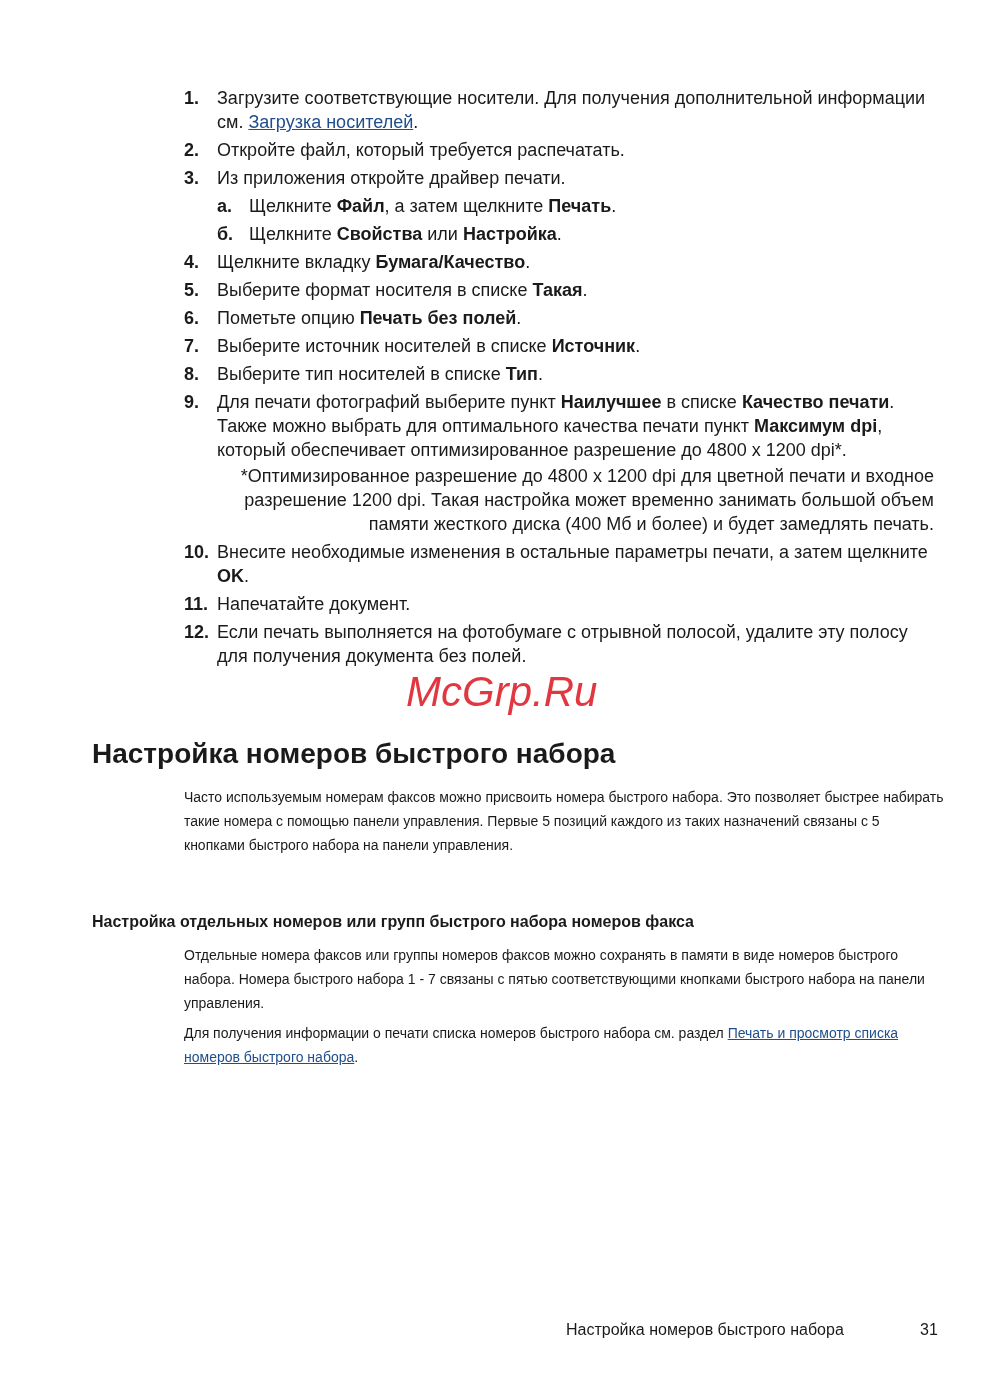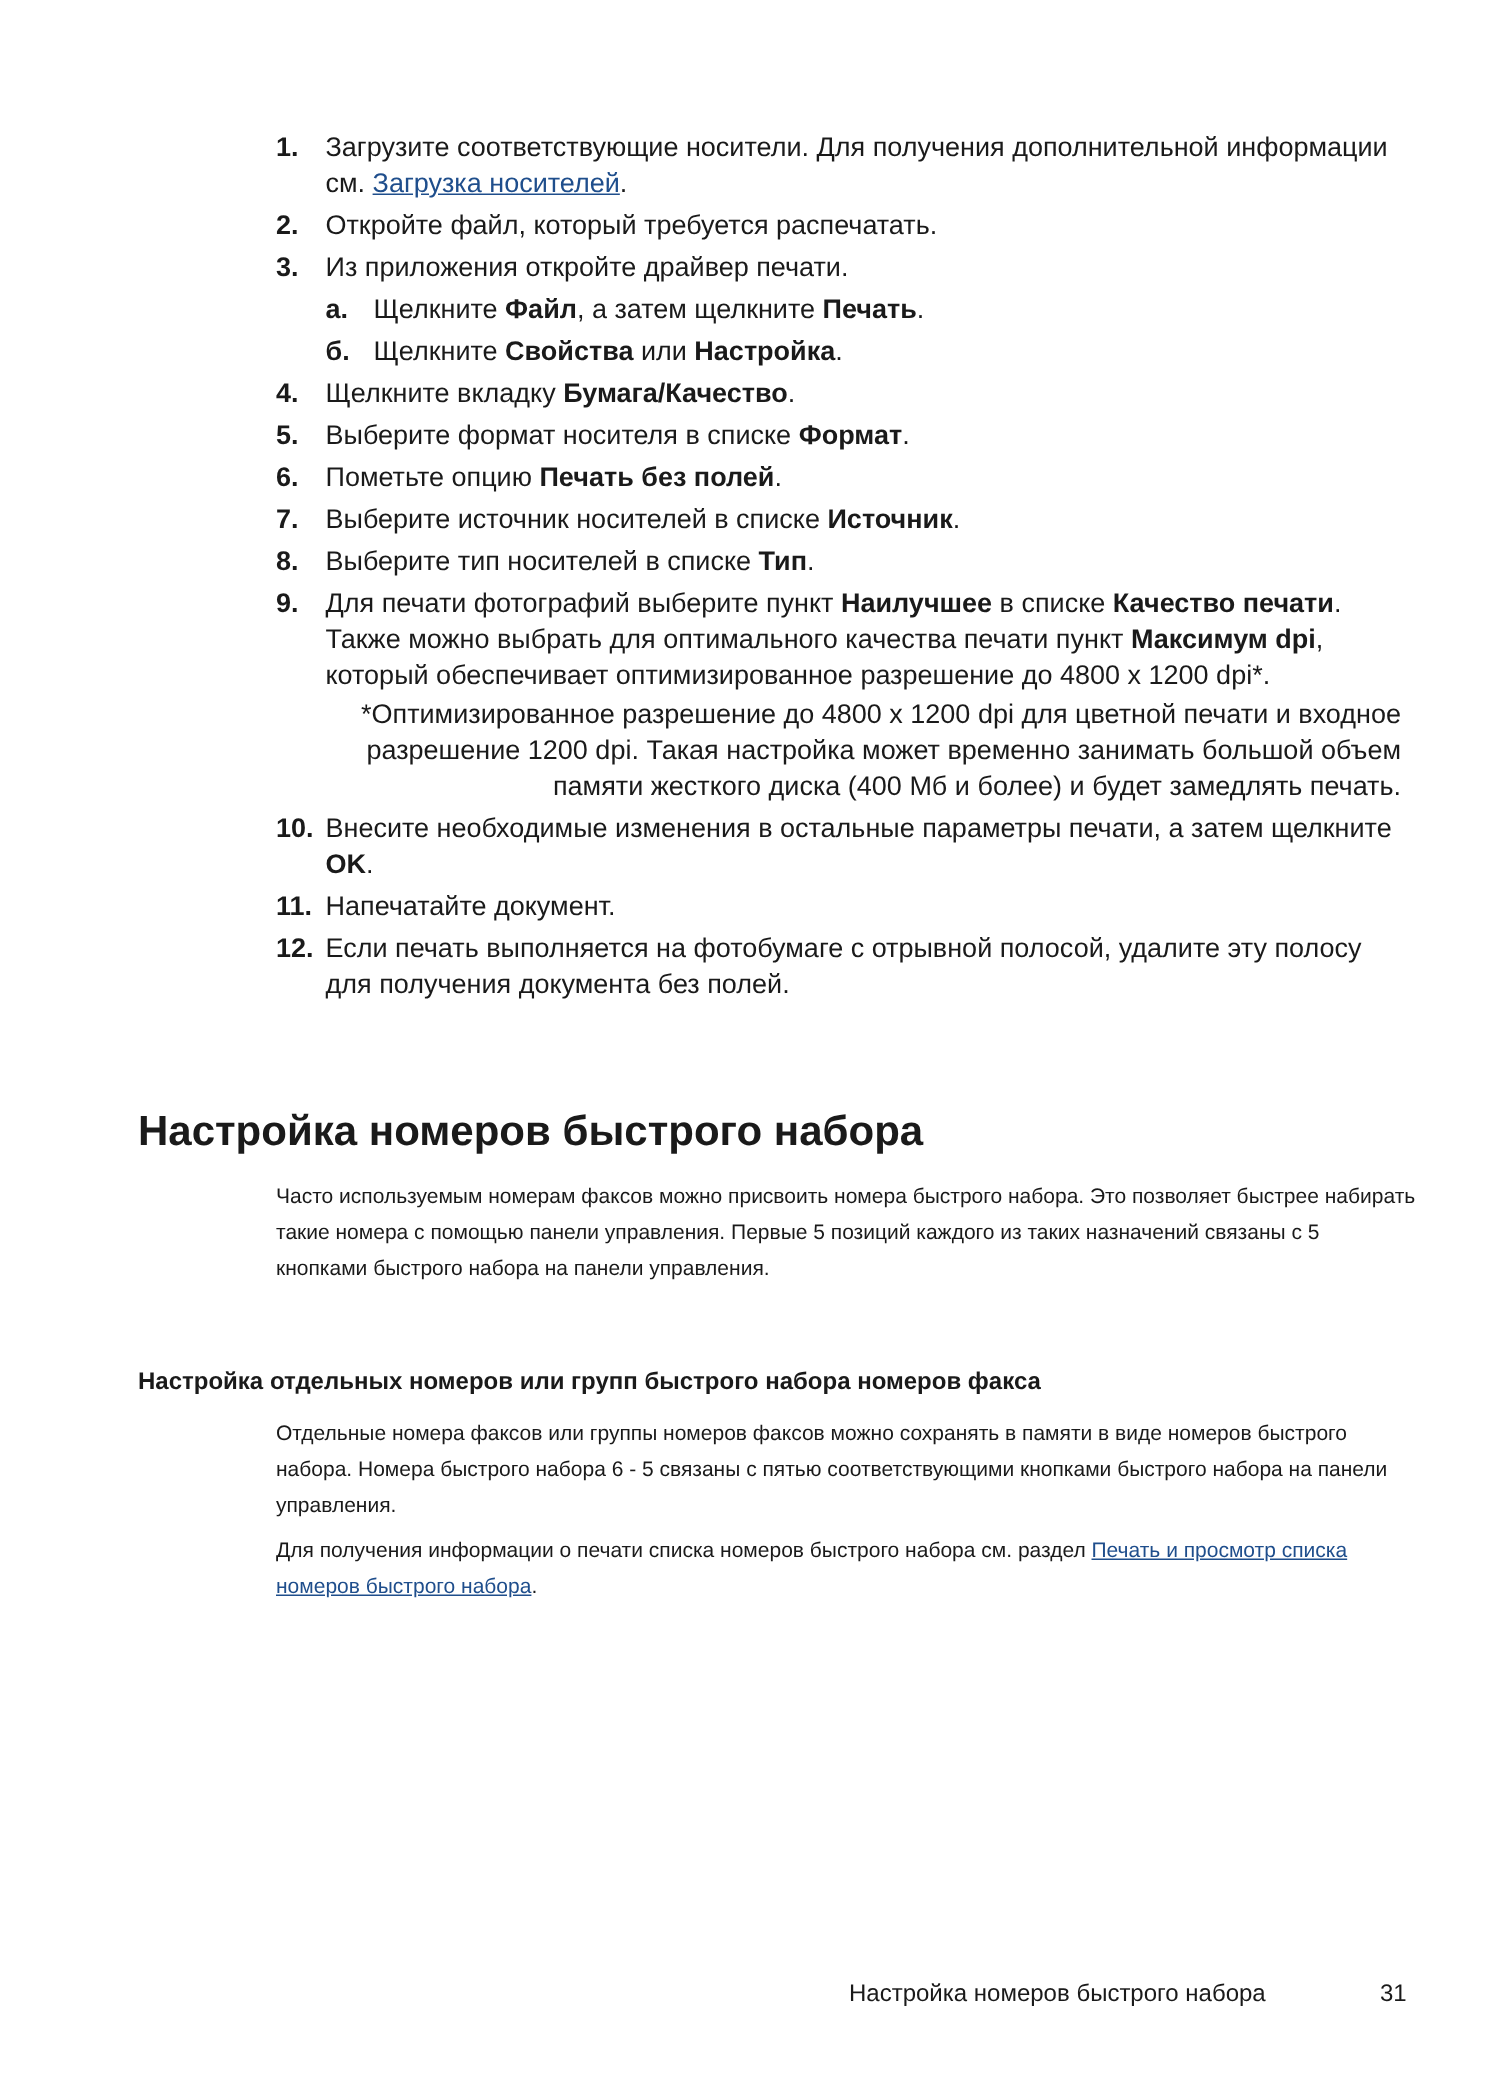--- a/index.html
+++ b/index.html
@@ -41,21 +41,21 @@
         <p><span>Из приложения откройте драйвер печати.</span></p>
       </div>
       <div class="sub"><span class="num">а.</span><span><span>Щелкните </span><b>Файл</b><span>, а затем щелкните </span><b>Печать</b><span>.</span></span></div>
       <div class="sub"><span class="num">б.</span><span><span>Щелкните </span><b>Свойства</b><span> или </span><b>Настройка</b><span>.</span></span></div>
       <div class="step">
         <span class="num">4.</span>
         <p><span>Щелкните вкладку </span><b>Бумага/Качество</b><span>.</span></p>
       </div>
       <div class="step">
         <span class="num">5.</span>
-        <p><span>Выберите формат носителя в списке </span><b>Формат</b><span>.</span></p>
+        <p><span>Выберите формат носителя в списке </span><b>Такая</b><span>.</span></p>
       </div>
       <div class="step">
         <span class="num">6.</span>
         <p><span>Пометьте опцию </span><b>Печать без полей</b><span>.</span></p>
       </div>
       <div class="step">
         <span class="num">7.</span>
         <p><span>Выберите источник носителей в списке </span><b>Источник</b><span>.</span></p>
       </div>
       <div class="step">
@@ -78,19 +78,20 @@
       <div class="step">
         <span class="num">12.</span>
         <p><span>Если печать выполняется на фотобумаге с отрывной полосой, удалите эту полосу для получения документа без полей.</span></p>
       </div>
     </div>
 
   <h1>Настройка номеров быстрого набора</h1>
   <p class="para" style="top:785px">Часто используемым номерам факсов можно присвоить номера быстрого набора. Это позволяет быстрее набирать такие номера с помощью панели управления. Первые 5 позиций каждого из таких назначений связаны с 5 кнопками быстрого набора на панели управления.</p>
 
   <h2>Настройка отдельных номеров или групп быстрого набора номеров факса</h2>
-  <p class="para" style="top:943px">Отдельные номера факсов или группы номеров факсов можно сохранять в памяти в виде номеров быстрого набора. Номера быстрого набора 6 - 5 связаны с пятью соответствующими кнопками быстрого набора на панели управления.</p>
+  <p class="para" style="top:943px">Отдельные номера факсов или группы номеров факсов можно сохранять в памяти в виде номеров быстрого набора. Номера быстрого набора 1 - 7 связаны с пятью соответствующими кнопками быстрого набора на панели управления.</p>
   <p class="para" style="top:1021px"><span>Для получения информации о печати списка номеров быстрого набора см. раздел </span><a class="link" href="#">Печать и просмотр списка номеров быстрого набора</a><span>.</span></p>
 
   <div class="footer" style="left:566px">Настройка номеров быстрого набора</div>
   <div class="footer" style="left:920px">31</div>
 
+  <div class="watermark">McGrp.Ru</div>
 </div>
 
 </body></html>

